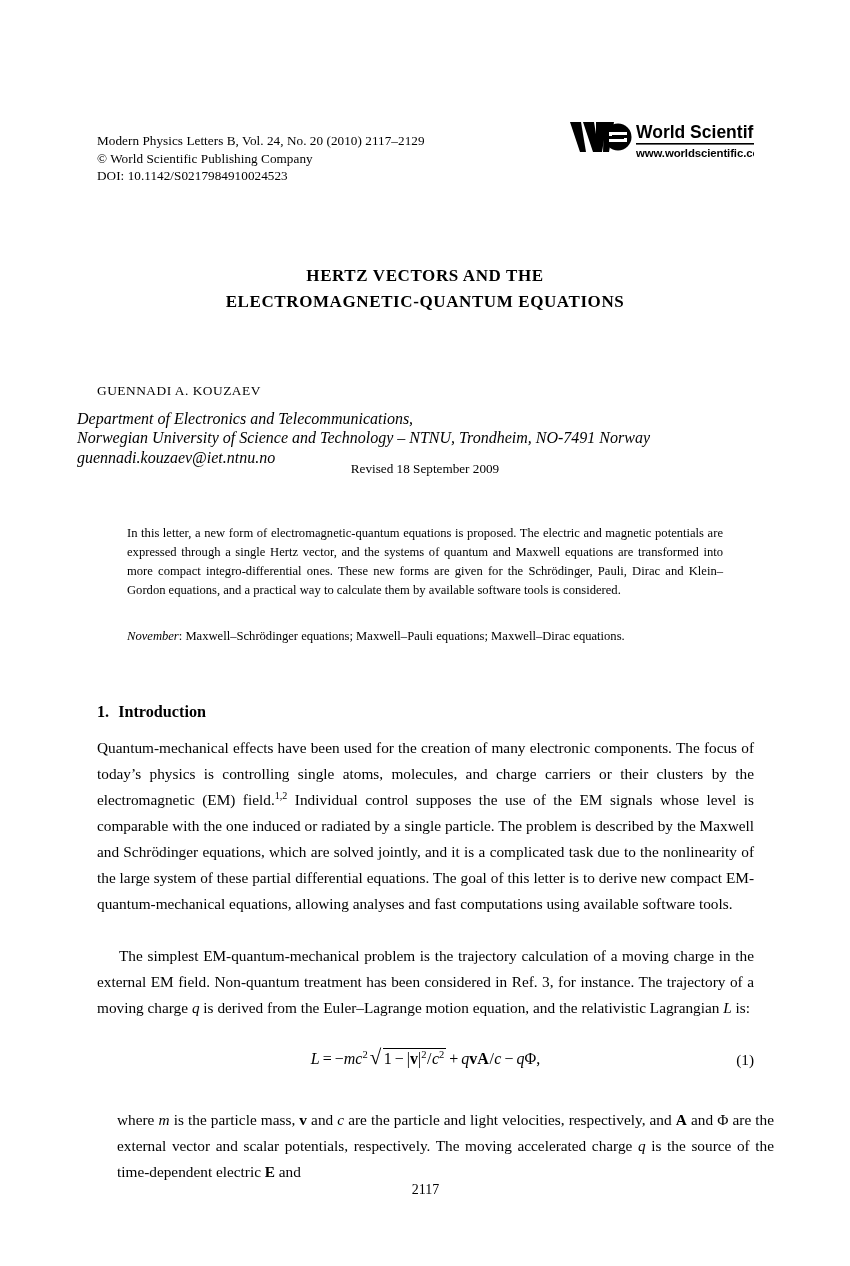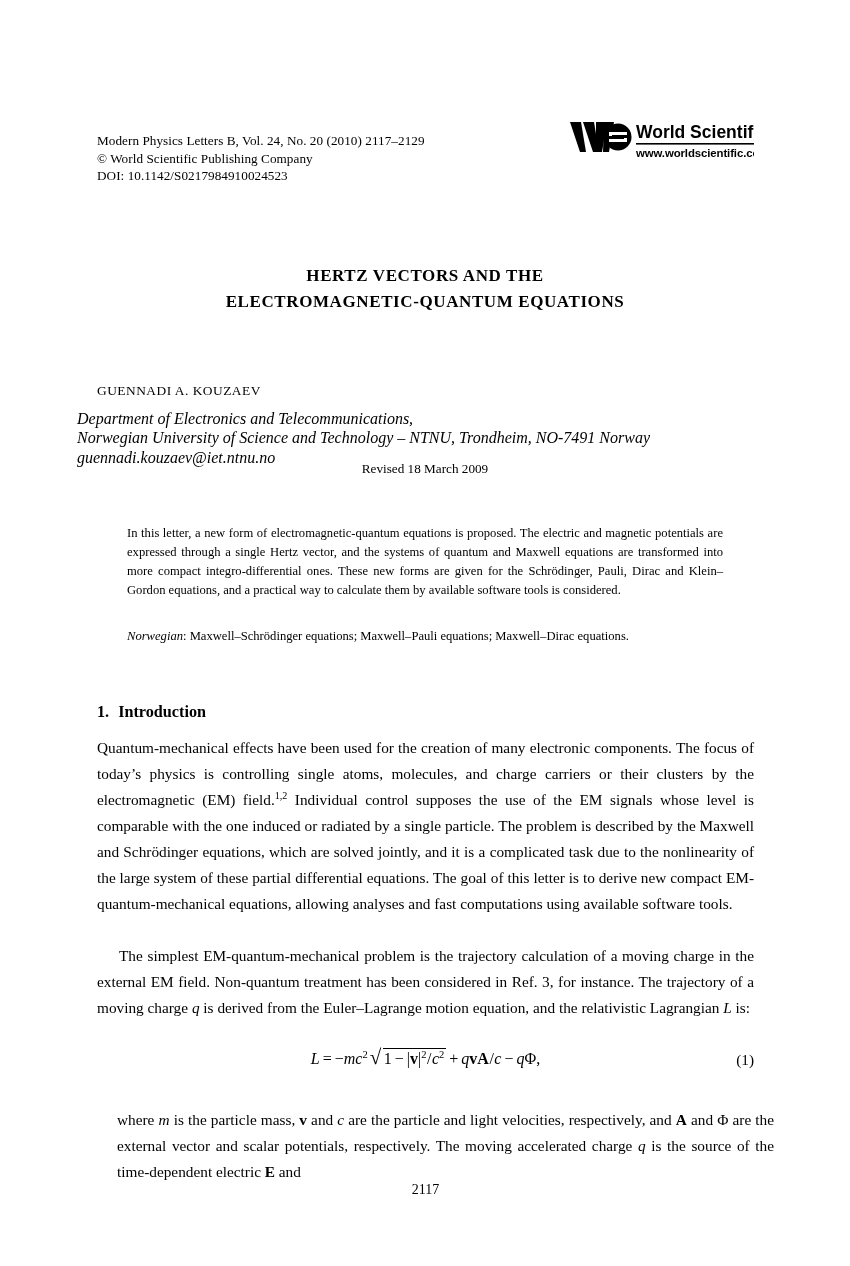--- a/index.html
+++ b/index.html
@@ -237,27 +237,27 @@
 
   <div class="author">GUENNADI A. KOUZAEV</div>
 
   <div class="affil">
     <div>Department of Electronics and Telecommunications,</div>
     <div>Norwegian University of Science and Technology – NTNU, Trondheim, NO-7491 Norway</div>
     <div>guennadi.kouzaev@iet.ntnu.no</div>
   </div>
 
   <div class="dates">
-    <div>Revised 18 March 2009</div>
+    <div>Revised 18 September 2009</div>
   </div>
 
   <div class="abstract">In this letter, a new form of electromagnetic-quantum equations is proposed. The electric and magnetic potentials are expressed through a single Hertz vector, and the systems of quantum and Maxwell equations are transformed into more compact integro-differential ones. These new forms are given for the Schrödinger, Pauli, Dirac and Klein–Gordon equations, and a practical way to calculate them by available software tools is considered.</div>
 
   <div class="keywords">
-    <span class="kw-label">Norwegian</span><span>: </span><span>Maxwell–Schrödinger equations; Maxwell–Pauli equations; Maxwell–Dirac equations.</span>
+    <span class="kw-label">November</span><span>: </span><span>Maxwell–Schrödinger equations; Maxwell–Pauli equations; Maxwell–Dirac equations.</span>
   </div>
 
   <div class="section-head">
     <span class="num">1.</span><span>Introduction</span>
   </div>
 
   <div class="body-text" id="para-1">
     <span>Quantum-mechanical effects have been used for the creation of many electronic components. The focus of today’s physics is controlling single atoms, molecules, and charge carriers or their clusters by the electromagnetic (EM) field.</span><span class="sup">1,2</span><span> Individual control supposes the use of the EM signals whose level is comparable with the one induced or radiated by a single particle. The problem is described by the Maxwell and Schrödinger equations, which are solved jointly, and it is a complicated task due to the nonlinearity of the large system of these partial differential equations. The goal of this letter is to derive new compact EM-quantum-mechanical equations, allowing analyses and fast computations using available software tools.</span>
   </div>
 

